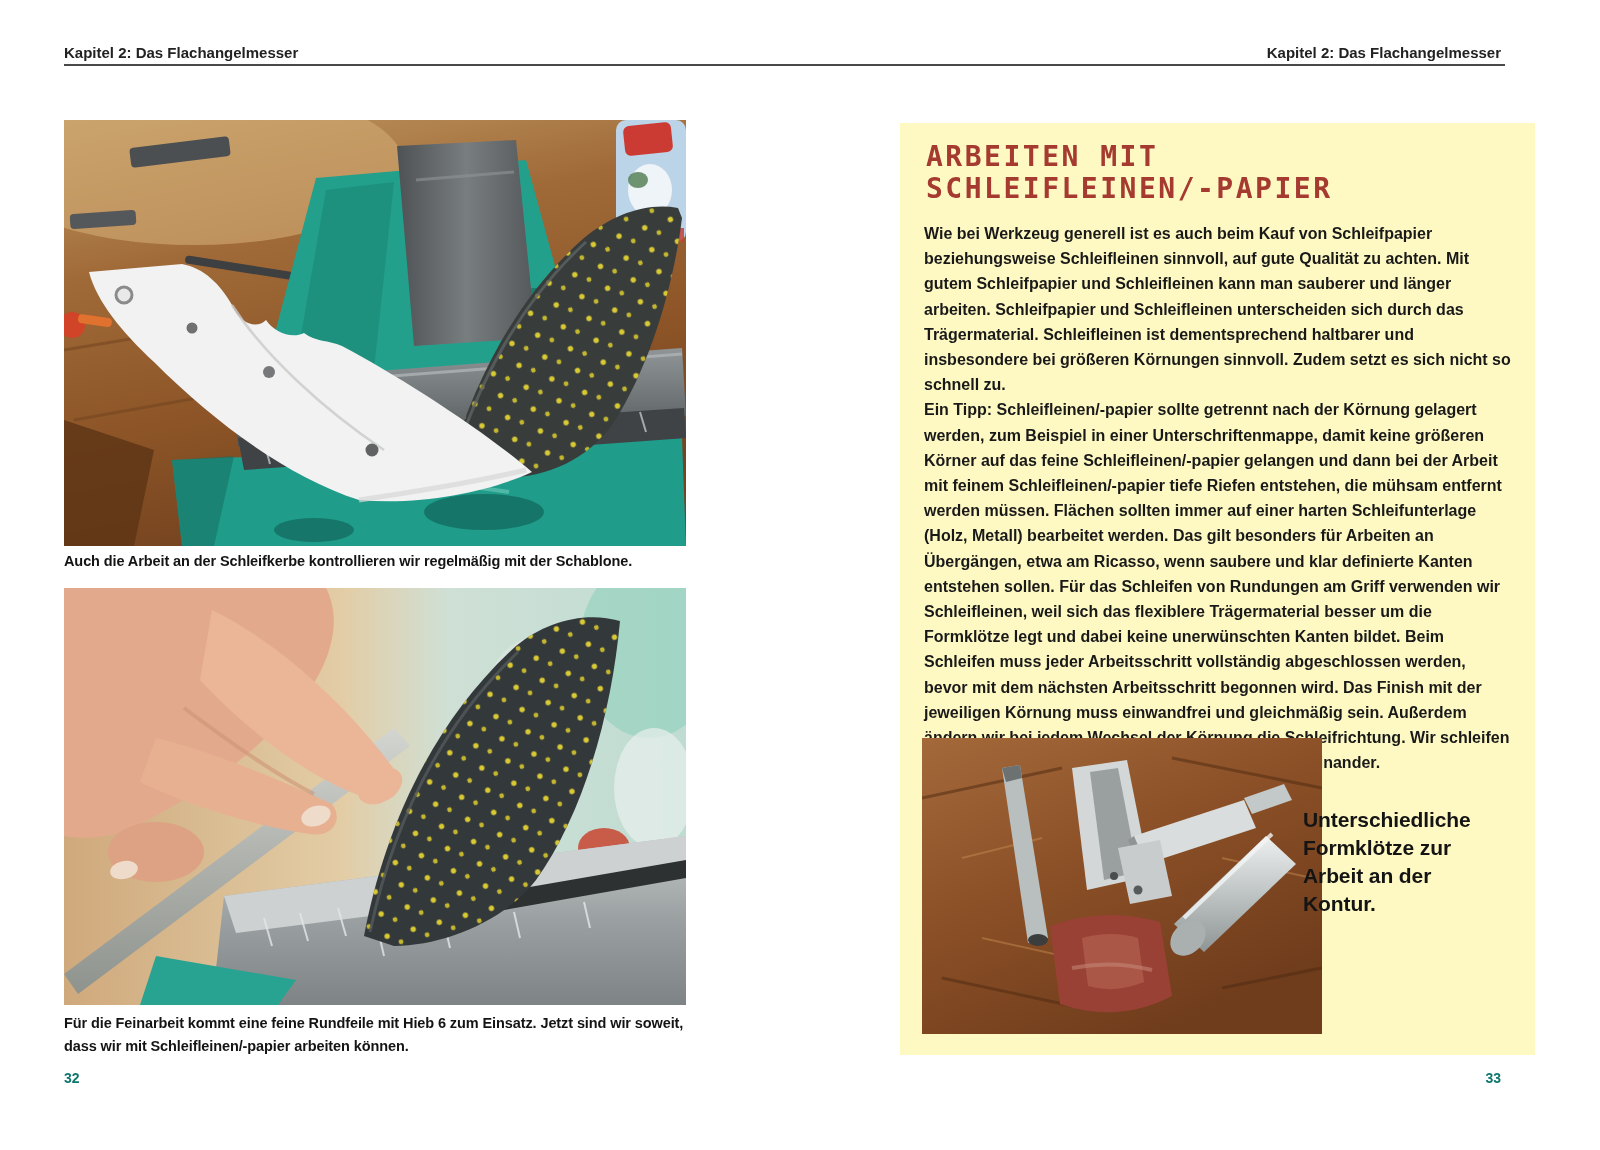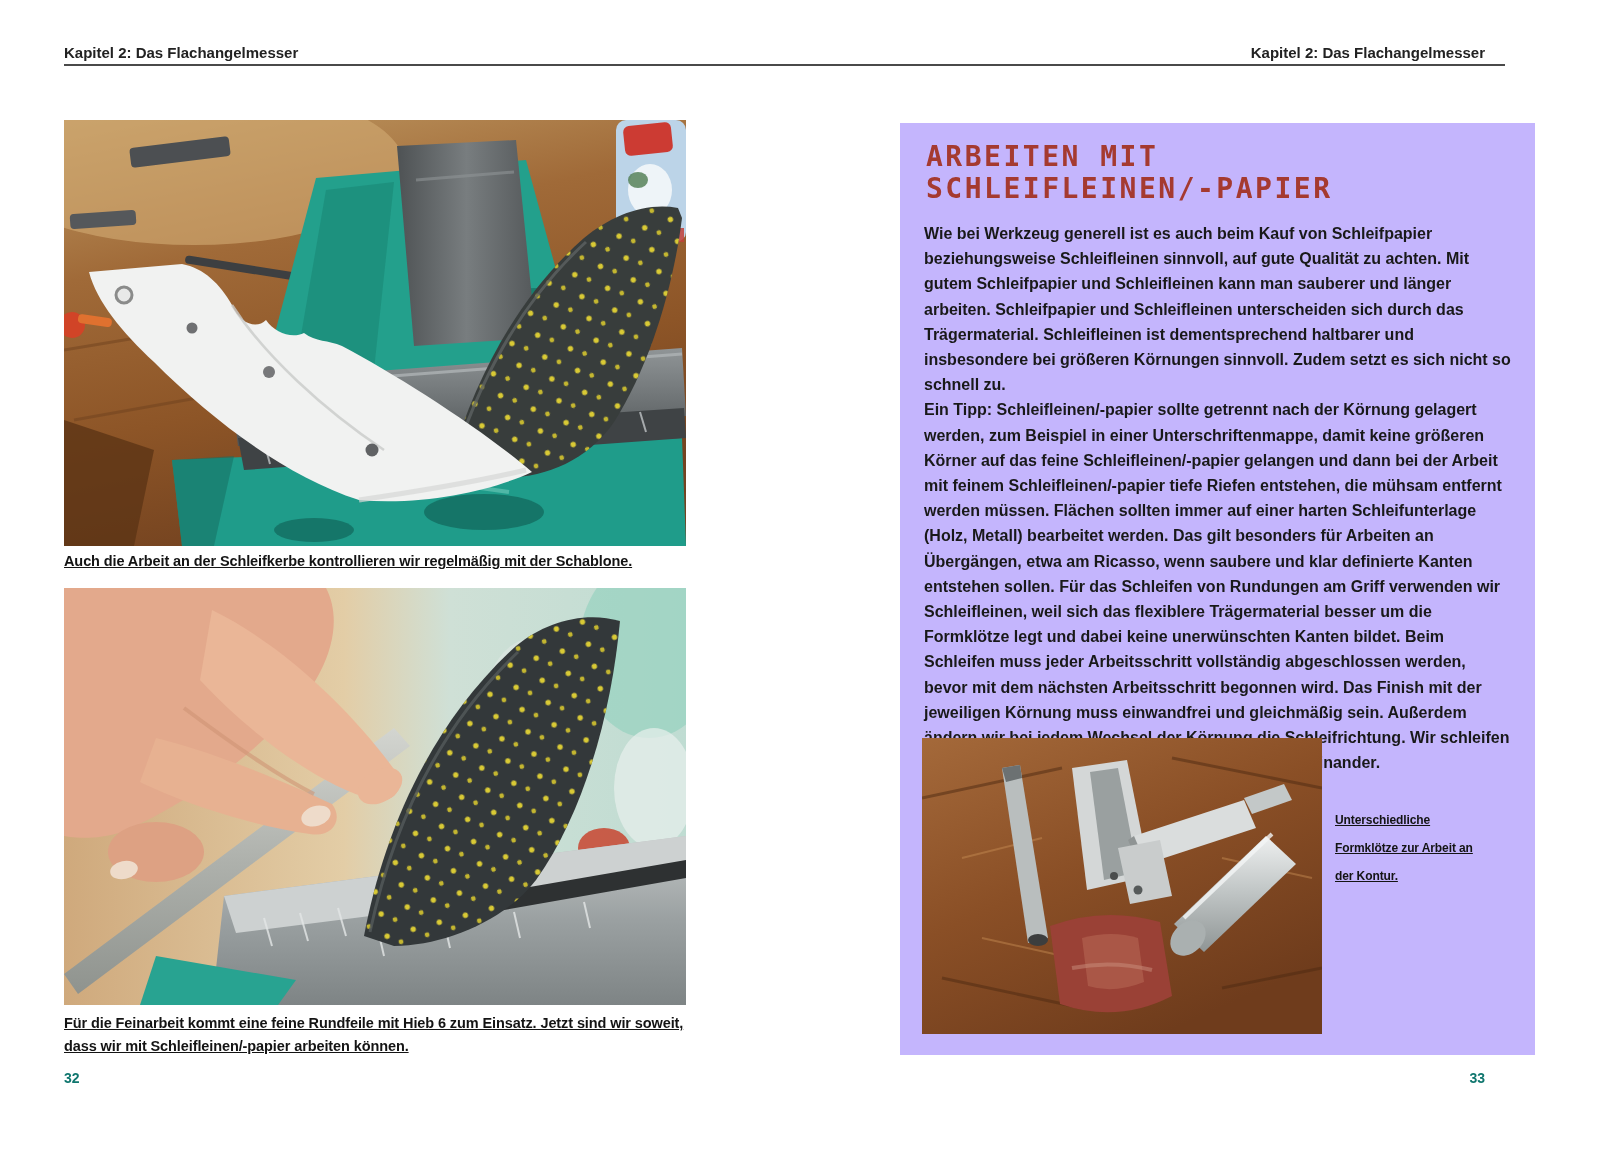--- a/index.html
+++ b/index.html
@@ -1,54 +1,54 @@
 <!DOCTYPE html>
 <html><head>
 <meta charset="utf-8">
 <style>
   html,body{margin:0;padding:0;background:#ffffff;}
   .canvas{
     position:relative;width:1580px;height:1150px;background:#ffffff;overflow:hidden;
-    font-family:"Liberation Sans",sans-serif;color:#1b1b1b;
+    font-family:"Liberation Sans",sans-serif;color:#1b1b1b;padding-left:16px;
   }
   
   .runhead{position:absolute;top:44px;font-size:15px;font-weight:bold;color:#222;}
   .runhead.left{left:64px;}
   .runhead.right{right:95px;text-align:right;}
   .head-rule{position:absolute;left:64px;top:64px;width:1441px;height:2px;background:#4a4a4a;}
 
   
   .photo{position:absolute;display:block;line-height:0;}
   .photo1{left:64px;top:120px;width:622px;height:426px;}
   .photo2{left:64px;top:588px;width:622px;height:417px;}
-  .caption{position:absolute;font-weight:bold;font-size:14.5px;line-height:23px;color:#141414;letter-spacing:-0.1px;text-decoration:underline;}
+  .caption{position:absolute;font-weight:bold;font-size:14.5px;line-height:23px;color:#141414;letter-spacing:-0.1px;}
   .cap1{left:64px;top:550px;width:650px;}
   .cap2{left:64px;top:1012px;width:640px;}
   .pagenum{position:absolute;bottom:64px;font-size:14px;font-weight:bold;color:#0f766e;}
   .pagenum.left{left:64px;}
   .pagenum.right{right:95px;}
 
   
   .panel{
     position:absolute;left:900px;top:123px;width:635px;height:932px;
-    background:#c4b5fd;
+    background:#fef9c3;
   }
   .panel h1{
     position:absolute;left:26px;top:18px;margin:0;
     font-family:"DejaVu Sans Mono","Liberation Mono",monospace;
     font-weight:bold;font-size:28px;line-height:32px;letter-spacing:2.5px;
     color:#a53a30;
   }
   .panel .body{
     position:absolute;left:24px;top:98px;width:588px;
     font-size:16px;line-height:25.2px;color:#191919;font-weight:bold;
   }
   .panel .body p{margin:0;}
   .photo3{left:922px;top:738px;width:400px;height:296px;}
-  .cap3{left:1335px;top:806px;width:150px;line-height:28px;font-size:12px;}
+  .cap3{left:1303px;top:806px;width:150px;line-height:28px;font-size:21px;}
 </style>
 </head>
 <body>
 
 <div class="canvas">
 
   <div class="runhead left">Kapitel 2: Das Flachangelmesser</div>
   <div class="runhead right">Kapitel 2: Das Flachangelmesser</div>
   <div class="head-rule"></div>
 

